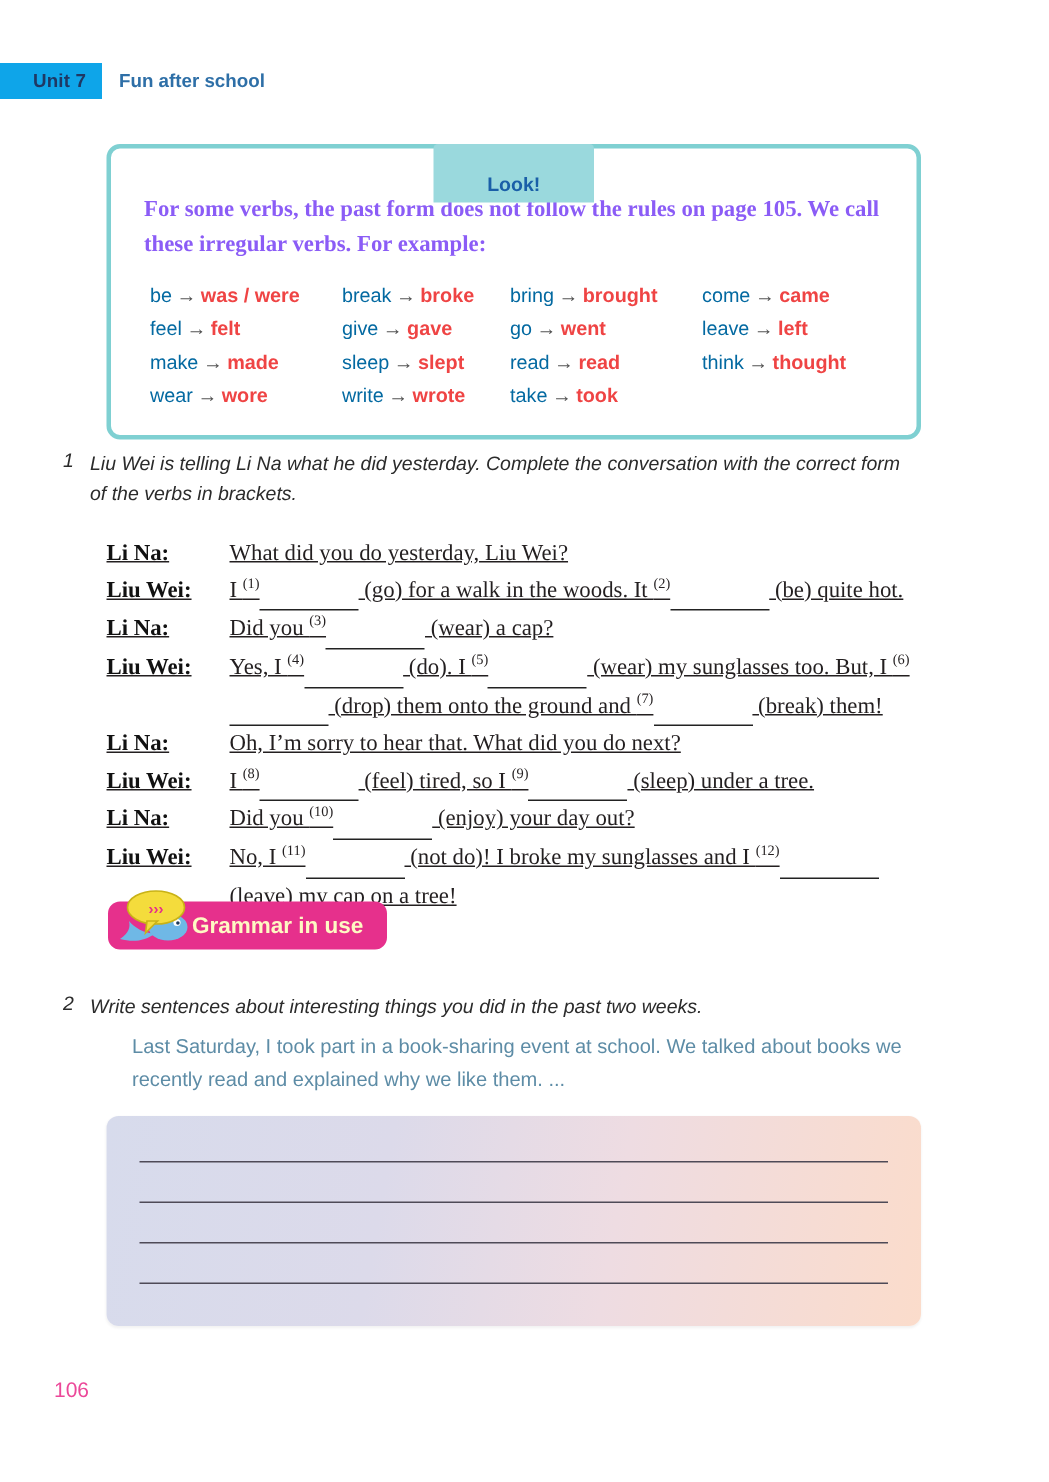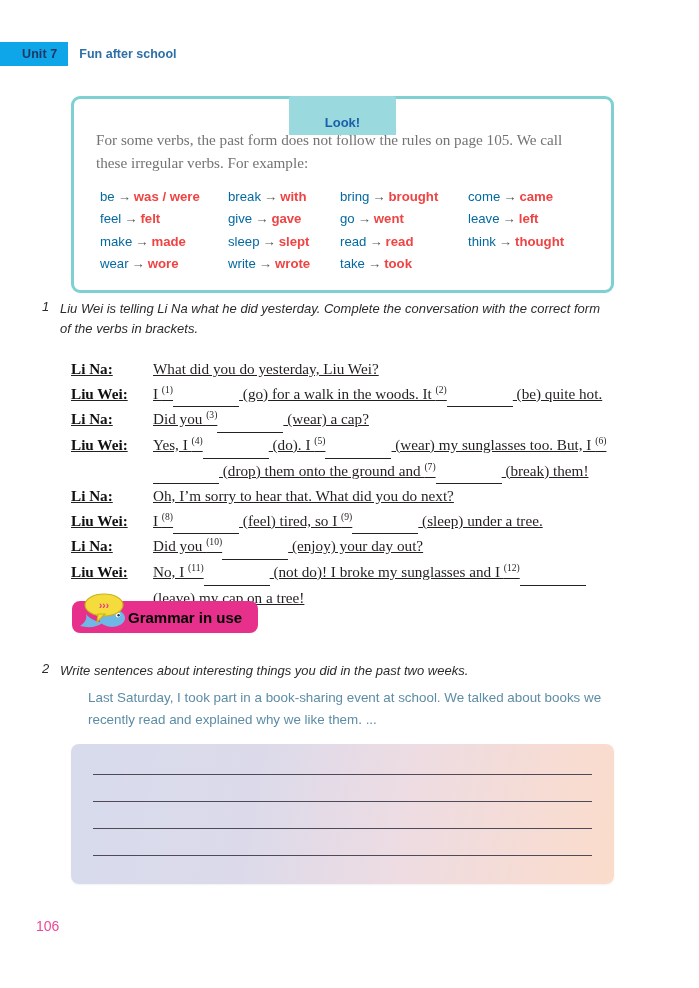--- a/index.html
+++ b/index.html
@@ -71,21 +71,22 @@
     border-radius: 3px 3px 0 0;
     pointer-events: auto;
   }
   .look-inner {
     padding: 30px 22px 16px 22px;
   }
   .look-intro {
     font-size: 15.2px;
     line-height: 1.5;
     margin: 0 0 12px 0;
-    color: #737373;
+    color: #8b5cf6;
+    font-weight: bold;
   }
 
   .verb-table {
     display: grid;
     grid-template-columns: 128px 112px 128px 120px;
     row-gap: 2px;
     font-family: "Liberation Sans", sans-serif;
     font-size: 13.2px;
     padding-left: 4px;
   }
@@ -168,21 +169,21 @@
     left: 72px;
     top: 601px;
     height: 32px;
     background: #e6308c;
     border-radius: 8px;
     display: flex;
     align-items: center;
     padding: 0 16px 0 56px;
   }
   .grammar-label {
-    color: #000000;
+    color: #fef9c3;
     font-family: "Liberation Sans", sans-serif;
     font-weight: bold;
     font-size: 15px;
   }
   .badge-mascot {
     position: absolute;
     left: 2px;
     top: -9px;
     width: 62px;
     height: 46px;
@@ -238,21 +239,21 @@
 </div>
 
 <div class="look-box">
   <div class="look-tab-wrap">
     <div class="look-tab">Look!</div>
   </div>
   <div class="look-inner">
     <p class="look-intro">For some verbs, the past form does not follow the rules on page 105. We call these irregular verbs. For example:</p>
     <div class="verb-table" id="verb-table">
         <div class="verb-cell"><span class="verb-base">be</span><span class="verb-arrow">→</span><span class="verb-past">was / were</span></div>
-        <div class="verb-cell"><span class="verb-base">break</span><span class="verb-arrow">→</span><span class="verb-past">with</span></div>
+        <div class="verb-cell"><span class="verb-base">break</span><span class="verb-arrow">→</span><span class="verb-past">broke</span></div>
         <div class="verb-cell"><span class="verb-base">bring</span><span class="verb-arrow">→</span><span class="verb-past">brought</span></div>
         <div class="verb-cell"><span class="verb-base">come</span><span class="verb-arrow">→</span><span class="verb-past">came</span></div>
         <div class="verb-cell"><span class="verb-base">feel</span><span class="verb-arrow">→</span><span class="verb-past">felt</span></div>
         <div class="verb-cell"><span class="verb-base">give</span><span class="verb-arrow">→</span><span class="verb-past">gave</span></div>
         <div class="verb-cell"><span class="verb-base">go</span><span class="verb-arrow">→</span><span class="verb-past">went</span></div>
         <div class="verb-cell"><span class="verb-base">leave</span><span class="verb-arrow">→</span><span class="verb-past">left</span></div>
         <div class="verb-cell"><span class="verb-base">make</span><span class="verb-arrow">→</span><span class="verb-past">made</span></div>
         <div class="verb-cell"><span class="verb-base">sleep</span><span class="verb-arrow">→</span><span class="verb-past">slept</span></div>
         <div class="verb-cell"><span class="verb-base">read</span><span class="verb-arrow">→</span><span class="verb-past">read</span></div>
         <div class="verb-cell"><span class="verb-base">think</span><span class="verb-arrow">→</span><span class="verb-past">thought</span></div>

